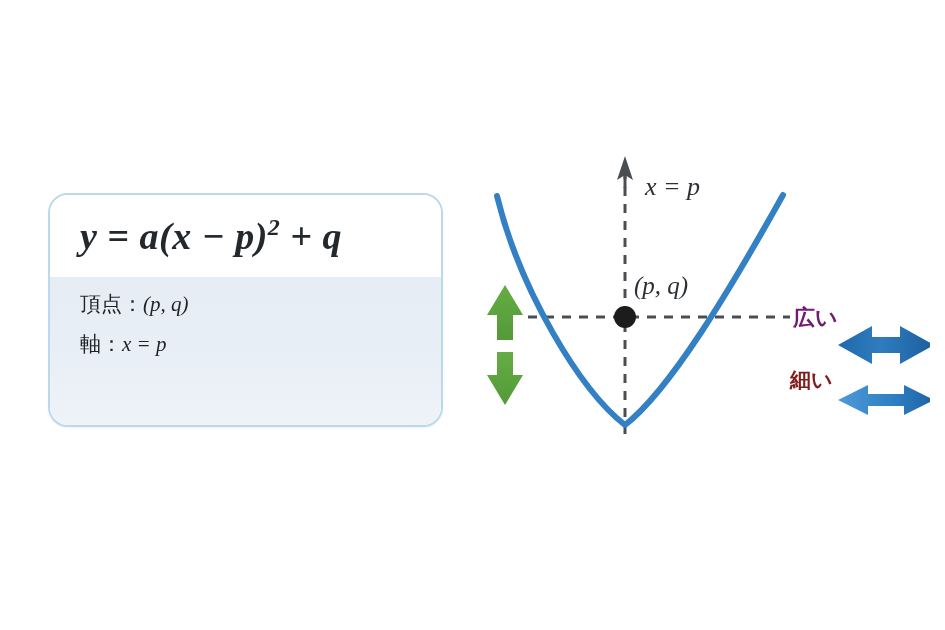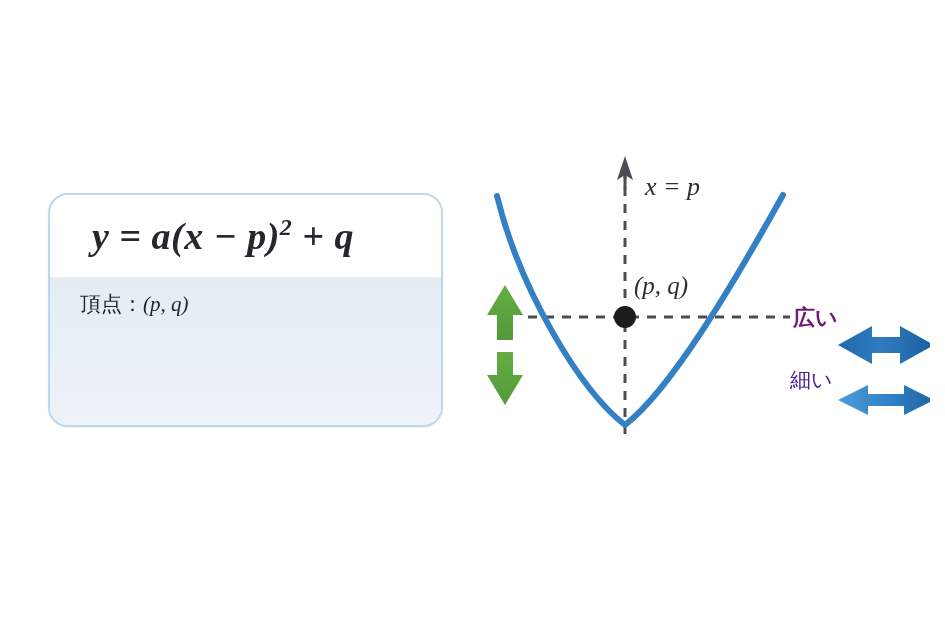--- a/index.html
+++ b/index.html
@@ -31,21 +31,21 @@
     height: 234px;
     box-sizing: border-box;
     border: 2px solid #bcd8ea;
     border-radius: 20px;
     overflow: hidden;
     background: #ffffff;
     box-shadow: 0 1px 2px rgba(80,120,150,0.10);
   }
   .card-head {
     position: absolute;
-    left: 12px; top: 0;
+    left: 0; top: 0;
     width: 100%;
     height: 82px;
     background: #ffffff;
     display: flex;
     align-items: center;
   }
   .formula {
     margin-left: 30px;
     font-family: "Liberation Serif", "DejaVu Serif", serif;
     font-style: italic;
@@ -117,23 +117,23 @@
     top: 303px;
     font-family: "Liberation Sans", sans-serif;
     font-weight: bold;
     font-size: 22px;
     color: #701a75;
   }
   .lbl-narrow {
     left: 790px;
     top: 366px;
     font-family: "Liberation Sans", sans-serif;
-    font-weight: normal;
+    font-weight: bold;
     font-size: 21px;
-    color: #4c1d95;
+    color: #7f1d1d;
   }
 </style>
 </head>
 <body>
 
 <div id="stage">
 
   <div class="card">
 
     <div class="card-head">
@@ -141,20 +141,23 @@
         <span>y = a(x − p)</span><span class="sup">2</span><span> + q</span>
       </div>
     </div>
 
     <div class="card-body">
 
       <div class="card-line">
         <span>頂点：</span><span class="it">(p, q)</span>
       </div>
 
+      <div class="card-line">
+        <span>軸：</span><span class="it">x = p</span>
+      </div>
 
 
     </div>
   </div>
 
   <div class="diagram">
     <svg width="470" height="330" viewBox="0 0 470 330" xmlns="http://www.w3.org/2000/svg">
 
       <defs>
         <linearGradient id="gradWide" x1="0" y1="0" x2="1" y2="0">

